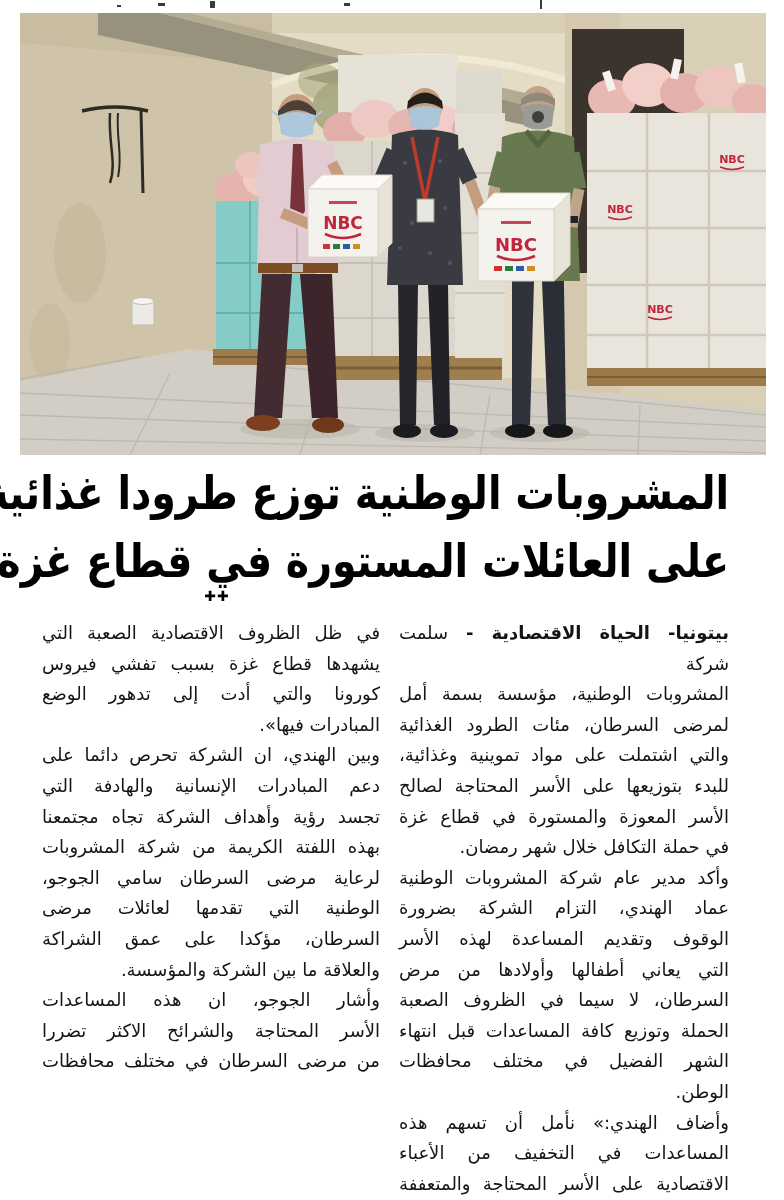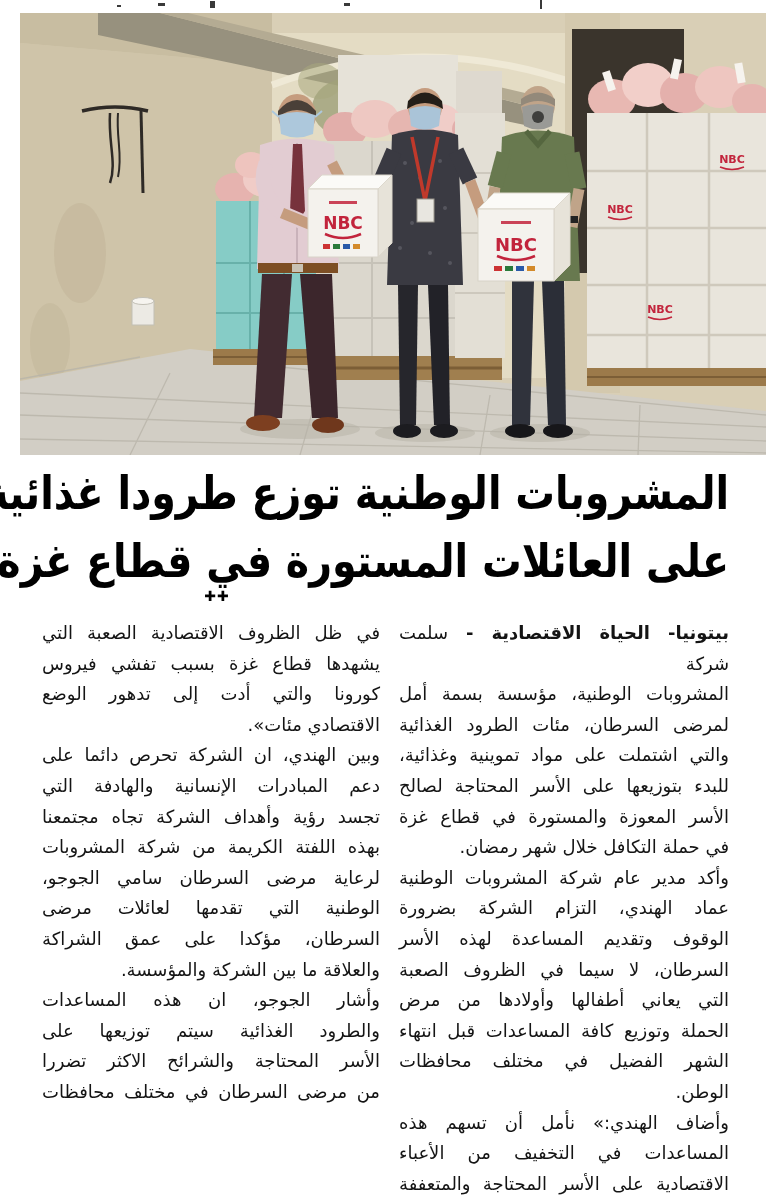--- a/index.html
+++ b/index.html
@@ -270,41 +270,40 @@
       <div class="line"><span class="lead-bold">بيتونيا- الحياة الاقتصادية - </span>سلمت شركة</div>
       <div class="line">المشروبات الوطنية، مؤسسة بسمة أمل</div>
       <div class="line">لمرضى السرطان، مئات الطرود الغذائية</div>
       <div class="line">والتي اشتملت على مواد تموينية وغذائية،</div>
       <div class="line">للبدء بتوزيعها على الأسر المحتاجة لصالح</div>
       <div class="line">الأسر المعوزة والمستورة في قطاع غزة</div>
       <div class="line end">في حملة التكافل خلال شهر رمضان.</div>
       <div class="line">وأكد مدير عام شركة المشروبات الوطنية</div>
       <div class="line">عماد الهندي، التزام الشركة بضرورة</div>
       <div class="line">الوقوف وتقديم المساعدة لهذه الأسر</div>
+      <div class="line">التي يعاني أطفالها وأولادها من مرض</div>
       <div class="line">السرطان، لا سيما في الظروف الصعبة</div>
-      <div class="line">التي يعاني أطفالها وأولادها من مرض</div>
       <div class="line">الحملة وتوزيع كافة المساعدات قبل انتهاء</div>
       <div class="line">الشهر الفضيل في مختلف محافظات</div>
       <div class="line end">الوطن.</div>
       <div class="line">وأضاف الهندي:» نأمل أن تسهم هذه</div>
       <div class="line">المساعدات في التخفيف من الأعباء</div>
       <div class="line">الاقتصادية على الأسر المحتاجة والمتعففة</div>
     </div>
   <div class="col col-left">
       <div class="line">في ظل الظروف الاقتصادية الصعبة التي</div>
       <div class="line">يشهدها قطاع غزة بسبب تفشي فيروس</div>
       <div class="line">كورونا والتي أدت إلى تدهور الوضع</div>
-      <div class="line end">الاقتصادي مئات».</div>
+      <div class="line end">المبادرات فيها».</div>
       <div class="line">وبين الهندي، ان الشركة تحرص دائما على</div>
       <div class="line">دعم المبادرات الإنسانية والهادفة التي</div>
       <div class="line">تجسد رؤية وأهداف الشركة تجاه مجتمعنا</div>
       <div class="line">بهذه اللفتة الكريمة من شركة المشروبات</div>
       <div class="line">لرعاية مرضى السرطان سامي الجوجو،</div>
       <div class="line">الوطنية التي تقدمها لعائلات مرضى</div>
       <div class="line">السرطان، مؤكدا على عمق الشراكة</div>
       <div class="line end">والعلاقة ما بين الشركة والمؤسسة.</div>
       <div class="line">وأشار الجوجو، ان هذه المساعدات</div>
-      <div class="line">والطرود الغذائية سيتم توزيعها على</div>
       <div class="line">الأسر المحتاجة والشرائح الاكثر تضررا</div>
       <div class="line">من مرضى السرطان في مختلف محافظات</div>
     </div>
 
 </div>
 
 </body></html>

